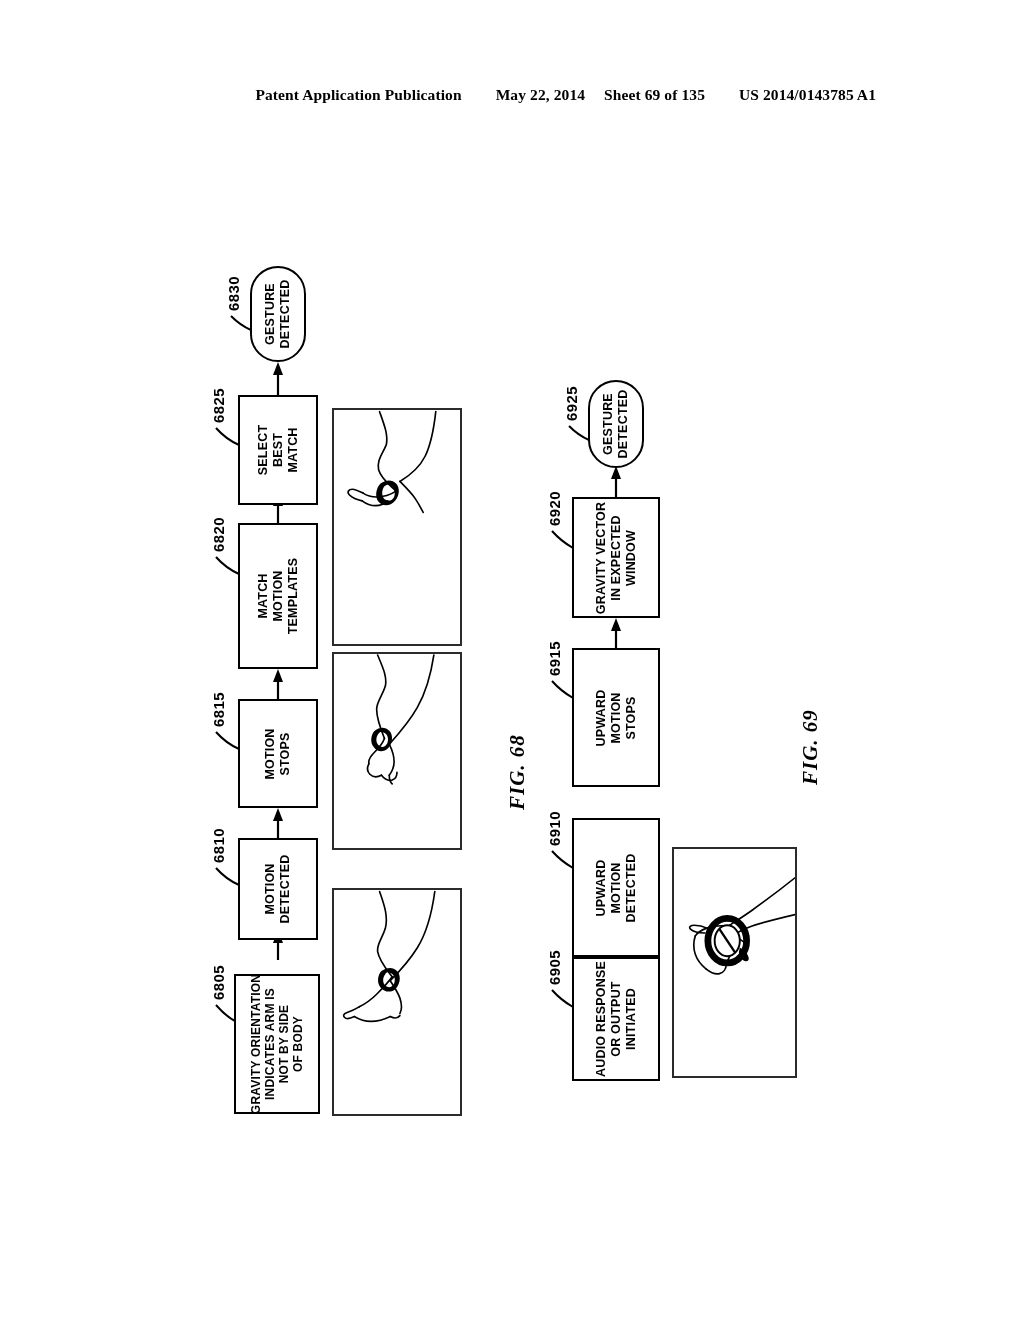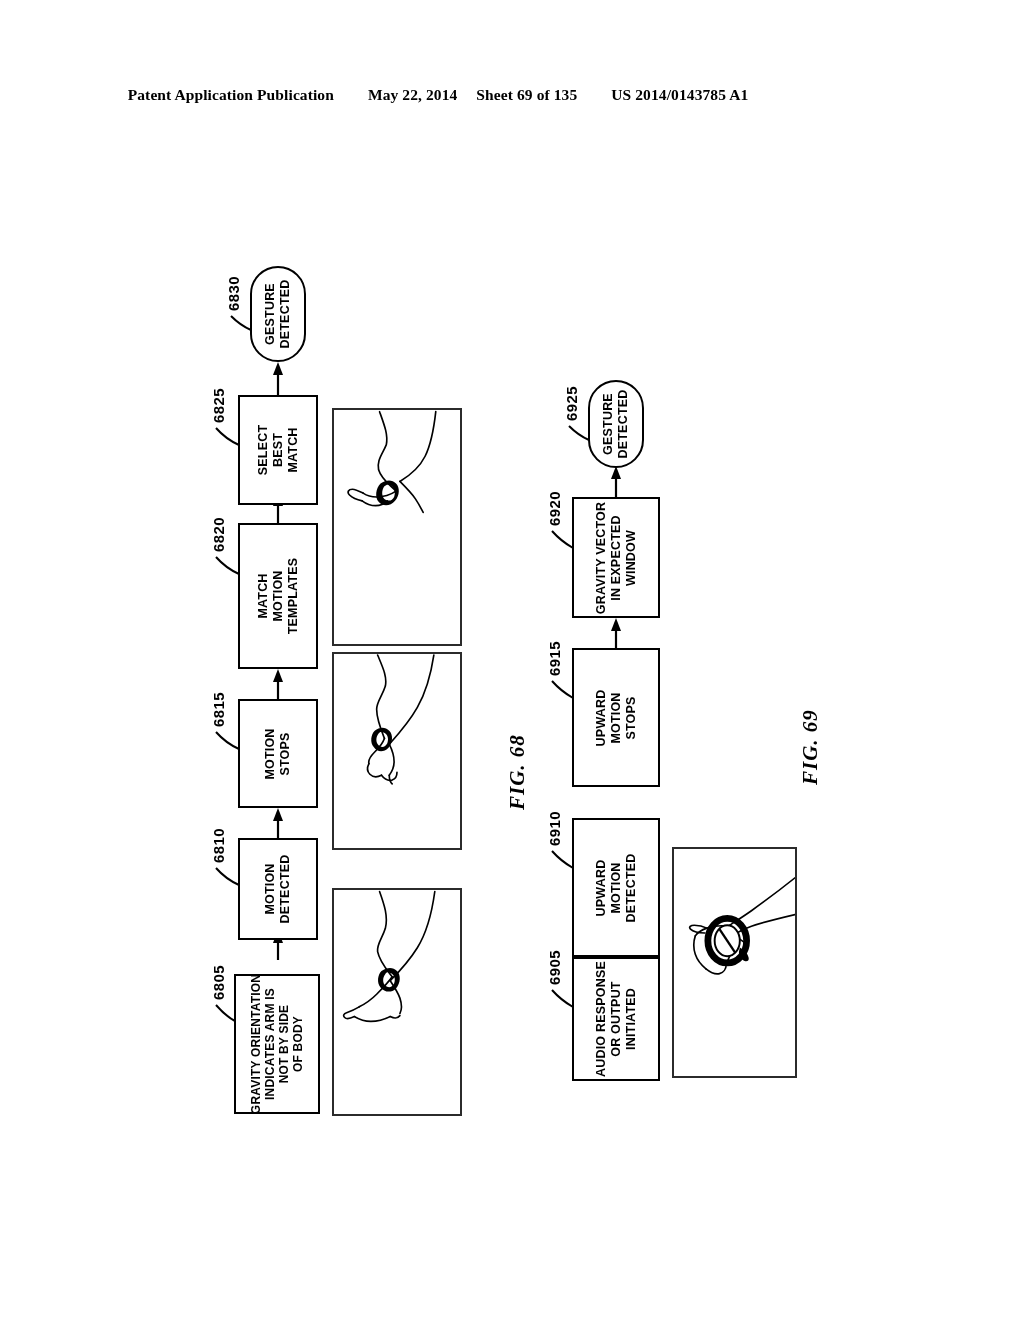--- a/index.html
+++ b/index.html
@@ -15,21 +15,21 @@
     color: #000000;
     overflow: hidden;
   }
 
   
   #page-header {
     position: absolute;
     top: 86px;
     left: 0;
     width: 876px;
-    text-align: center;
+    text-align: right;
     font-family: "Liberation Serif", serif;
     font-weight: bold;
     font-size: 15.5px;
     letter-spacing: 0.1px;
     white-space: nowrap;
   }
   #page-header .hdr-seg { display: inline-block; }
   #page-header .gap-lg { display: inline-block; width: 26px; }
   #page-header .gap-sm { display: inline-block; width: 11px; }
 

